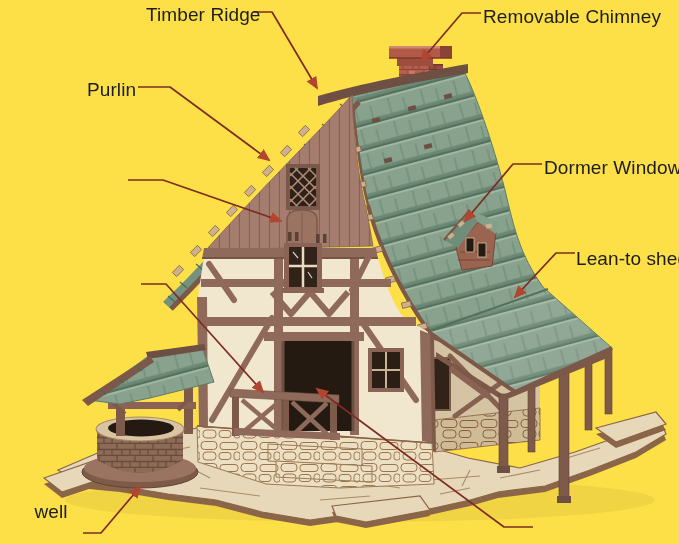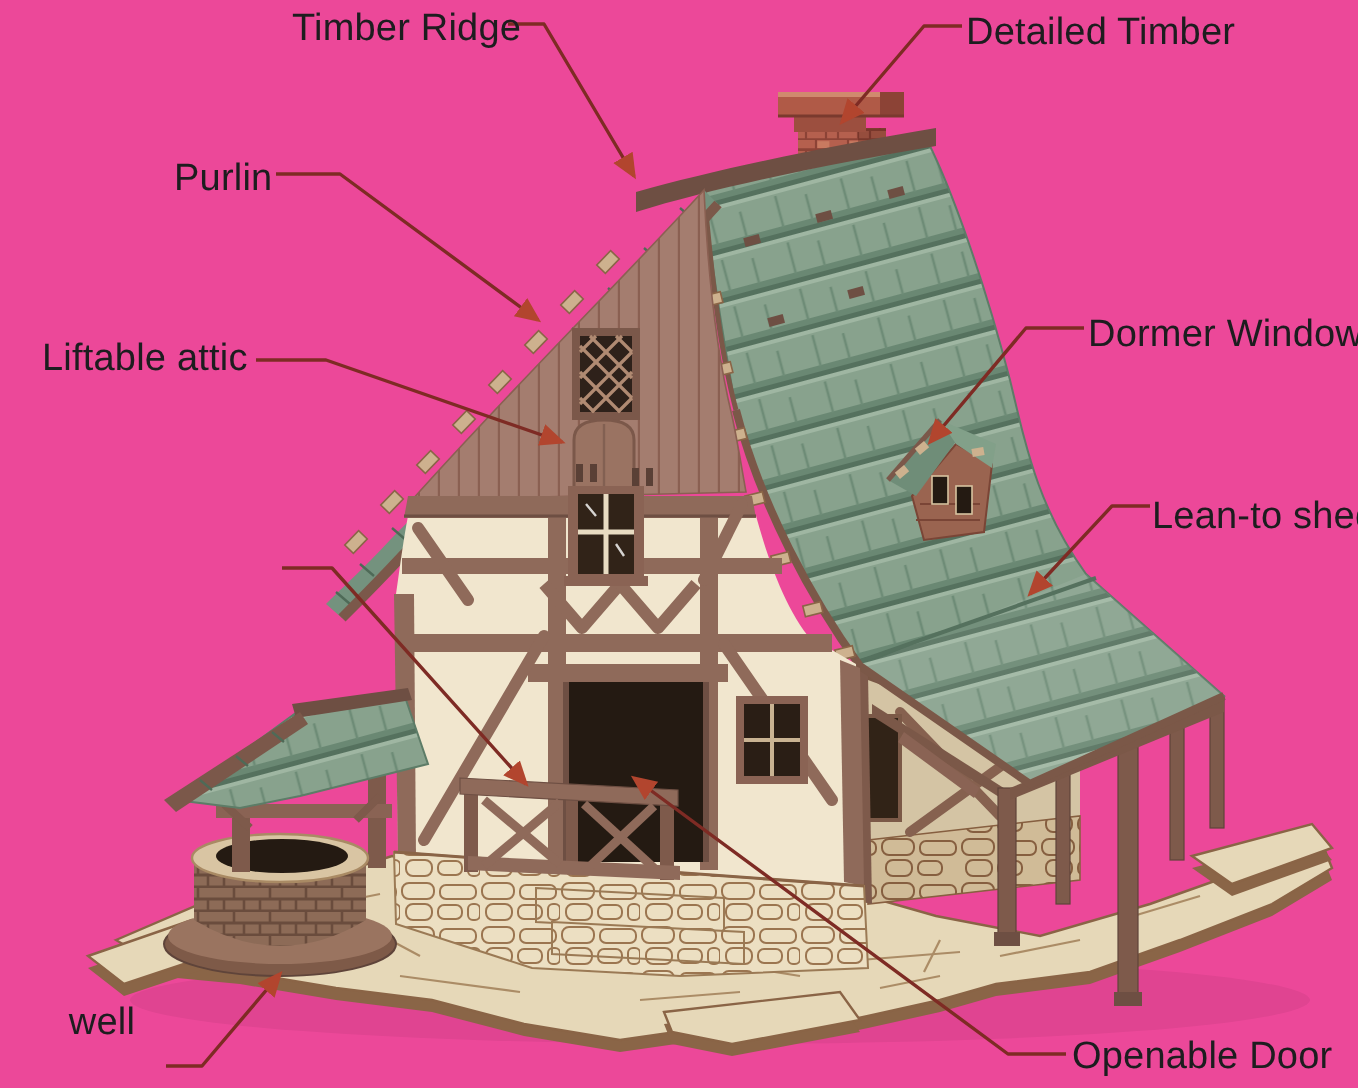--- a/index.html
+++ b/index.html
@@ -1,17 +1,17 @@
 <!DOCTYPE html>
 <html><head>
 <meta charset="utf-8">
 <style>
   html,body{margin:0;padding:0;background:#fff;}
   .stage{
-    position:relative;width:679px;height:544px;background:#ec4899;
+    position:relative;width:679px;height:544px;background:#fde047;
     overflow:hidden;font-family:"Liberation Sans","DejaVu Sans",sans-serif;
   }
   .stage svg{position:absolute;left:0;top:0;}
   .lbl{
     position:absolute;font-size:19px;font-weight:500;color:#1d1d1f;
     letter-spacing:.1px;white-space:nowrap;line-height:24px;z-index:2;
   }
   .lbl.center{text-align:center;white-space:normal;}
   .lbl.center span{display:block;}
 </style>
@@ -329,23 +329,21 @@
     <polyline points="128,180 163,180 281,221" marker-end="url(#arw)"></polyline>
     <polyline points="542,164 513,164 465,221" marker-end="url(#arw)"></polyline>
     <polyline points="575,253 556,253 515,297" marker-end="url(#arw)"></polyline>
     <polyline points="141,284 166,284 263,392" marker-end="url(#arw)"></polyline>
     <polyline points="83,533 101,533 140,487" marker-end="url(#arw)"></polyline>
     <polyline points="533,527 504,527 317,389" marker-end="url(#arw)"></polyline>
   </g>
 </svg>
 
 <div class="lbl" style="left:146px;top:3px">Timber Ridge</div>
-<div class="lbl" style="left:483px;top:5px">Detailed Timber</div>
+<div class="lbl" style="left:483px;top:5px">Removable Chimney</div>
 <div class="lbl" style="left:87px;top:78px">Purlin</div>
-<div class="lbl" style="left:21px;top:168px">Liftable attic</div>
 <div class="lbl" style="left:544px;top:156px">Dormer Window</div>
 <div class="lbl" style="left:576px;top:247px">Lean-to shed</div>
 <div class="lbl center" style="left:6px;top:500px;width:90px">
   <span>well</span>
 </div>
-<div class="lbl" style="left:536px;top:517px">Openable Door</div>
 
 </div>
 
 </body></html>

